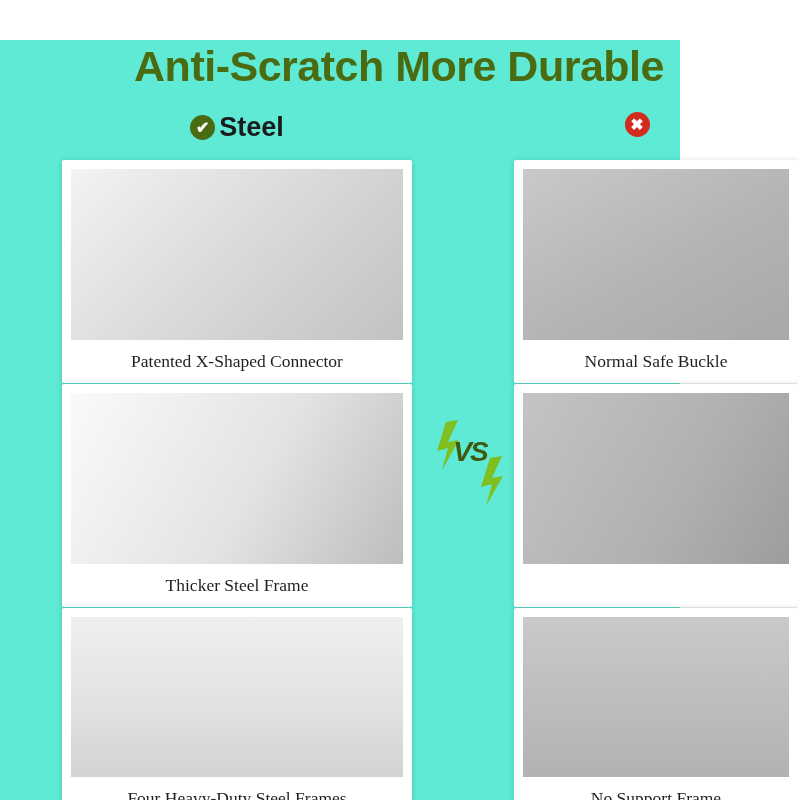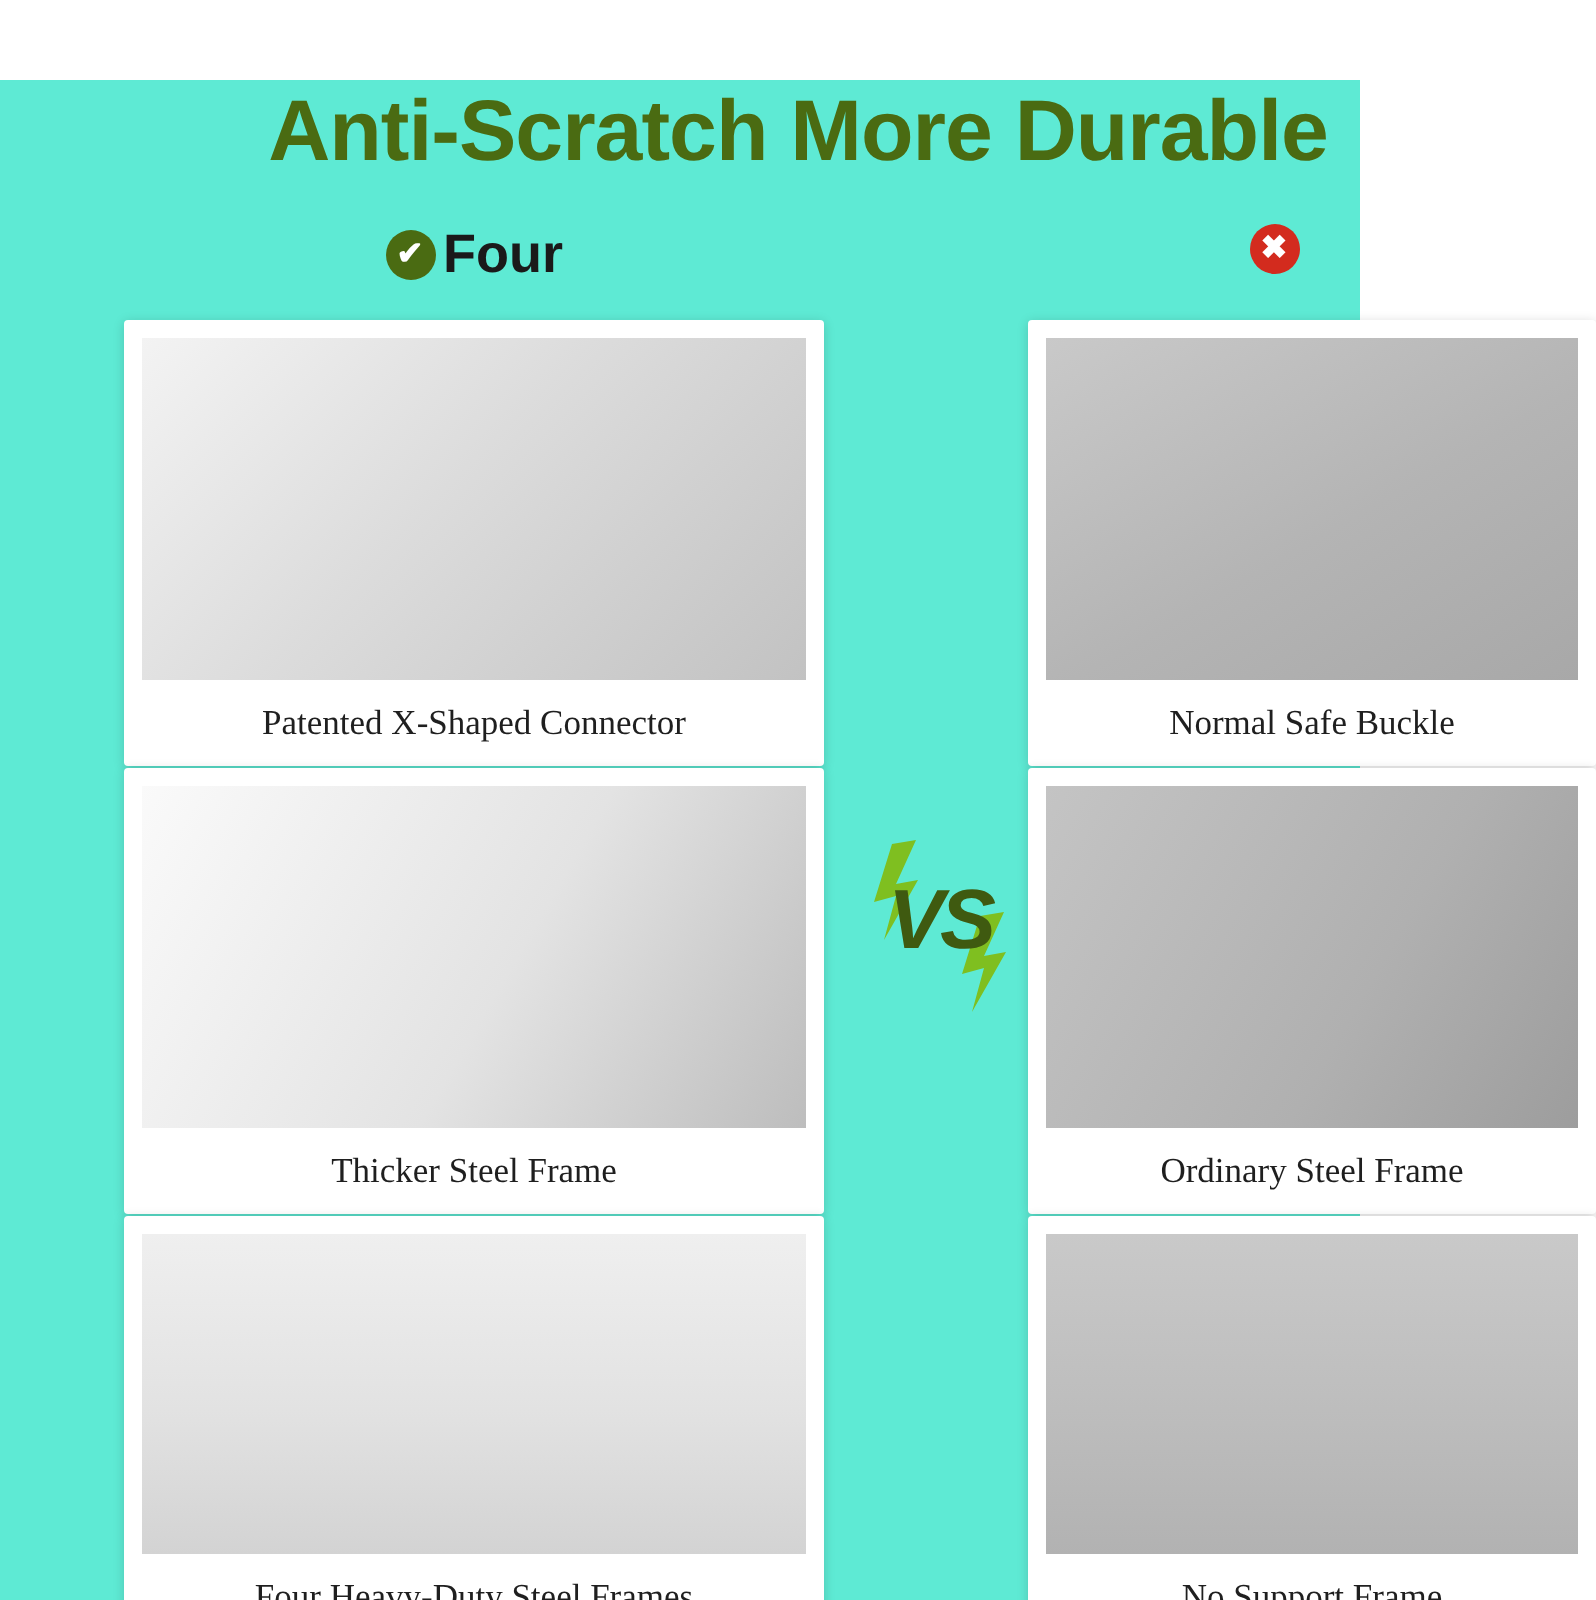--- a/index.html
+++ b/index.html
@@ -110,21 +110,21 @@
     top: 378px;
     width: 84px;
     height: 90px;
   }
   .vs-text {
     position: absolute;
     left: 0;
     top: 18px;
     width: 84px;
     text-align: center;
-    font-size: 42px;
+    font-size: 28px;
     font-weight: bold;
     font-style: italic;
     color: #3f5a10;
     letter-spacing: -2px;
   }
 
   
   .ph { position: absolute; inset: 0; }
 
   
@@ -156,21 +156,21 @@
 </style>
 </head>
 <body>
 
 <div class="page">
 
   <div class="headline">Anti-Scratch More Durable</div>
 
   <div class="col-header ours">
     <span class="badge check">✔</span>
-    <span>Four</span>
+    <span>Steel</span>
   </div>
   <div class="col-header others">
     <span class="badge cross">✖</span>
   </div>
 
   <div class="card c-ours-1">
     <div class="photo">
       <div class="ph">
         <div class="bg-soft"></div>
         <svg width="332" height="171" viewBox="0 0 332 171">
@@ -267,21 +267,20 @@
               <stop offset="100%" stop-color="#4a4a4a"></stop>
             </linearGradient>
           </defs>
           <g transform="rotate(-30 133 85)">
             <rect x="-60" y="78" width="400" height="14" rx="7" fill="url(#thin)"></rect>
             <rect x="-60" y="80" width="400" height="3" rx="1.5" fill="#b5b5b5" opacity="0.4"></rect>
           </g>
         </svg>
       </div>
     </div>
-    <div class="caption">Ordinary Steel Frame</div>
   </div>
 
   <div class="card c-ours-3">
     <div class="photo">
       <div class="ph">
         <div class="bg-floor"></div>
         <svg width="332" height="160" viewBox="0 0 332 160">
           <defs>
             <linearGradient id="legG" x1="0" y1="0" x2="1" y2="0">
               <stop offset="0%" stop-color="#6b6b6b"></stop>

